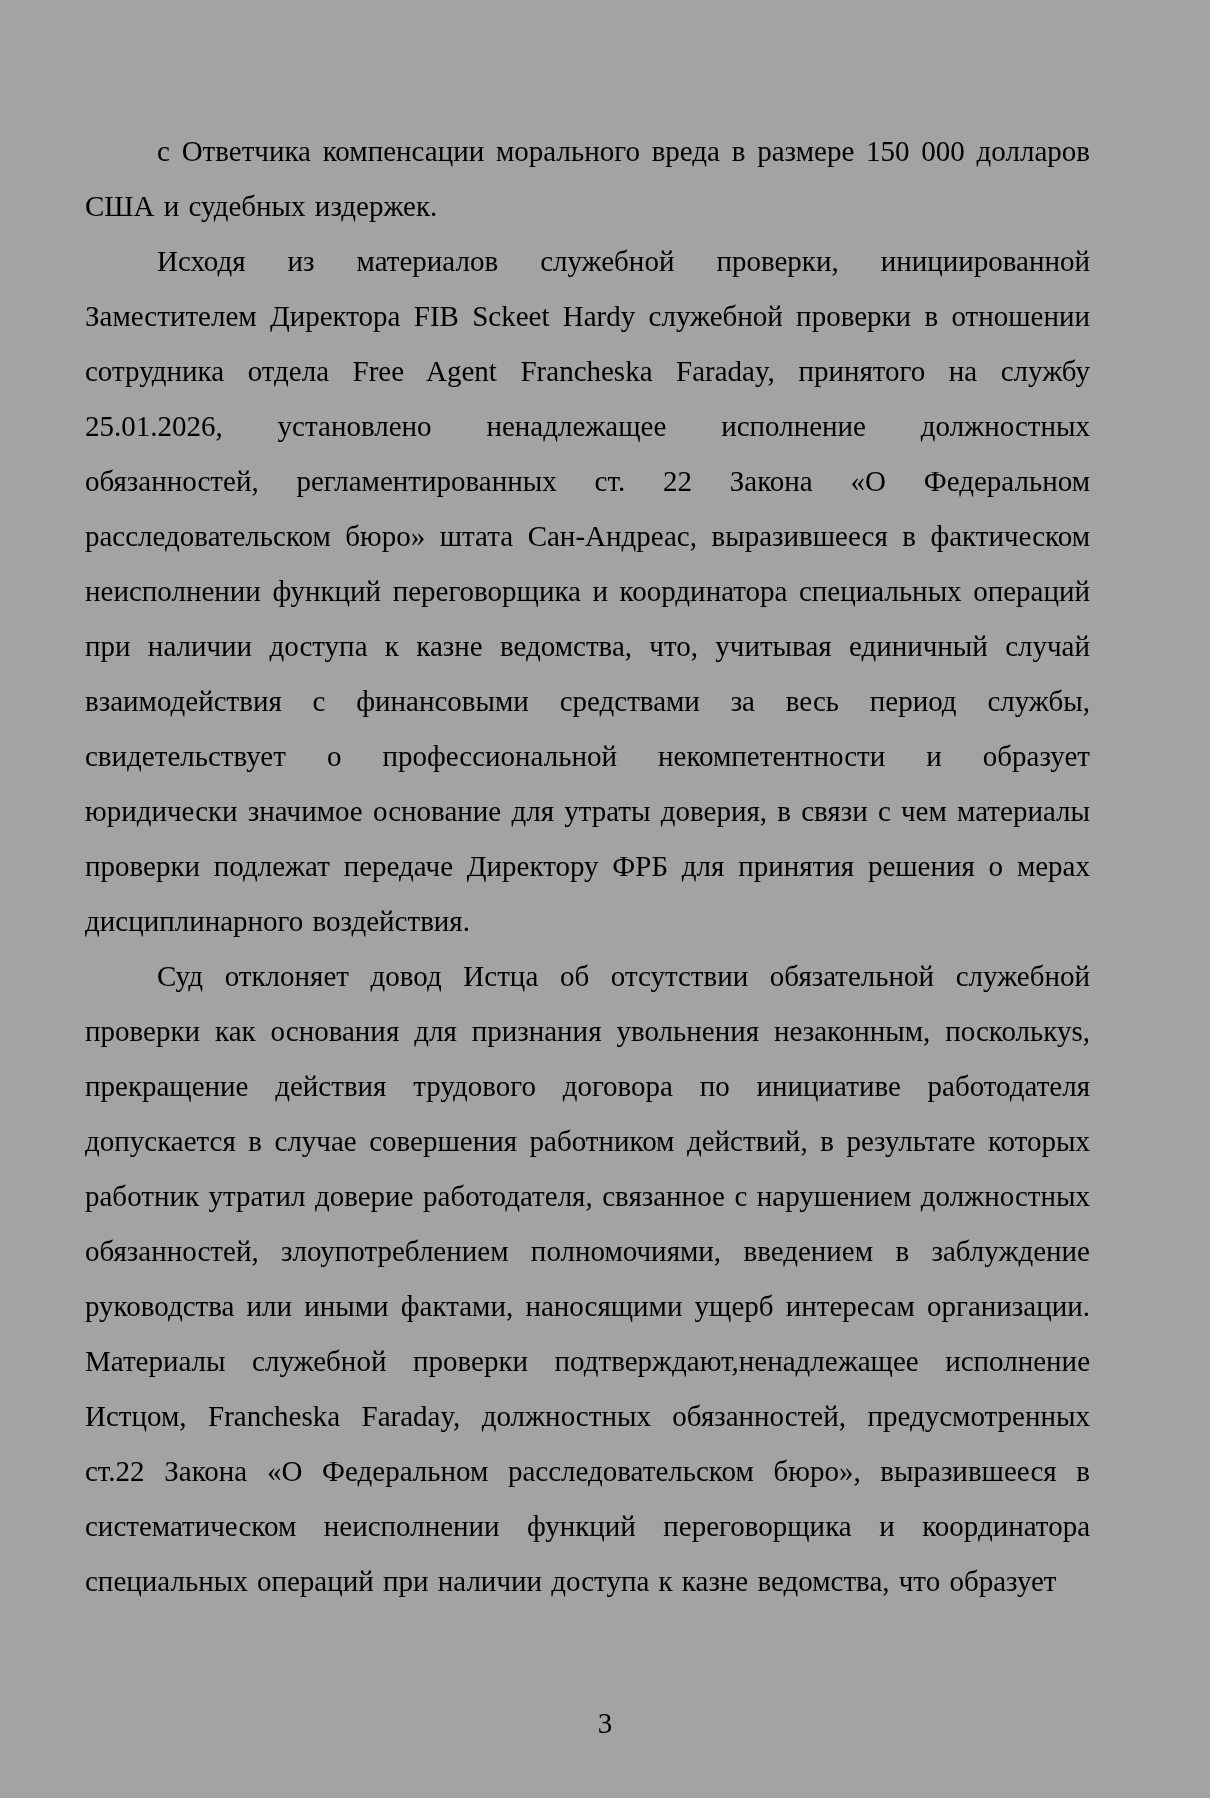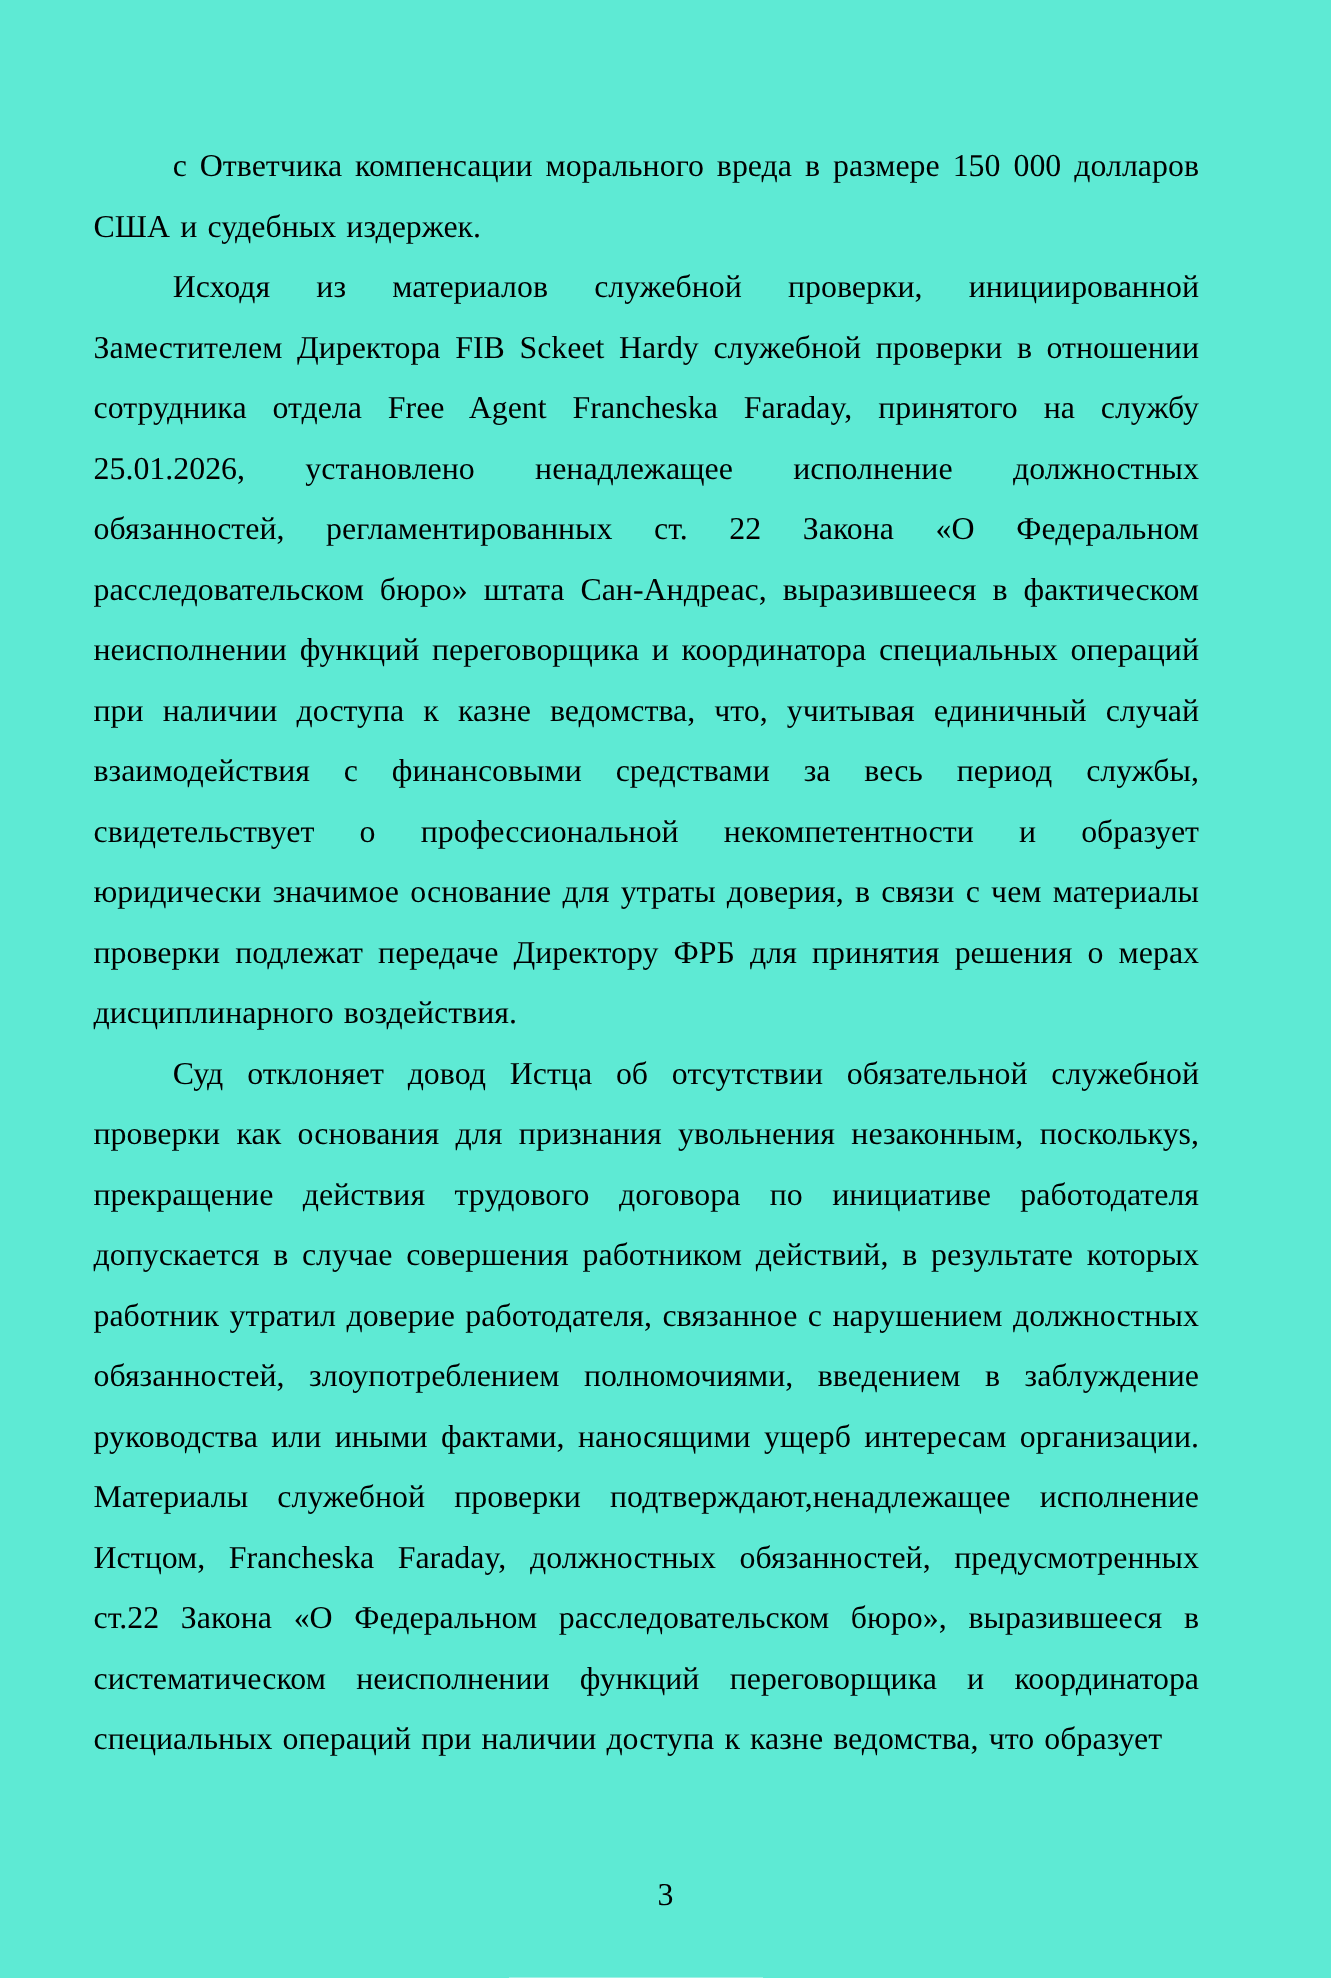--- a/index.html
+++ b/index.html
@@ -4,21 +4,21 @@
 <style>
   html, body {
     margin: 0;
     padding: 0;
     background: #ffffff;
   }
   .page {
     position: relative;
     width: 1210px;
     height: 1798px;
-    background: #5eead4;
+    background: #a3a3a3;
     color: #000000;
     font-family: "Liberation Serif", "DejaVu Serif", serif;
     overflow: hidden;
     box-sizing: border-box;
   }
   .content {
     position: absolute;
     top: 124px;
     left: 85px;
     width: 1005px;

